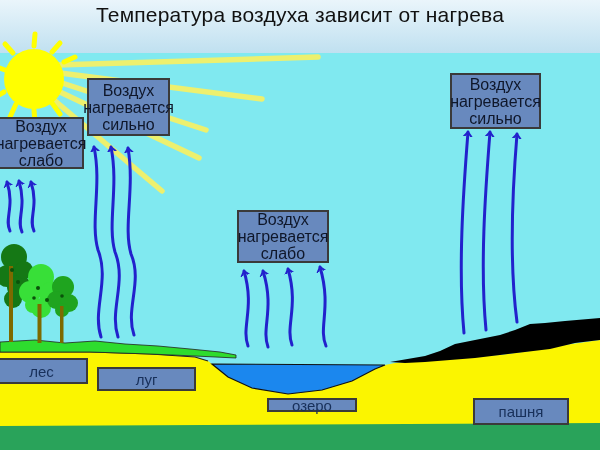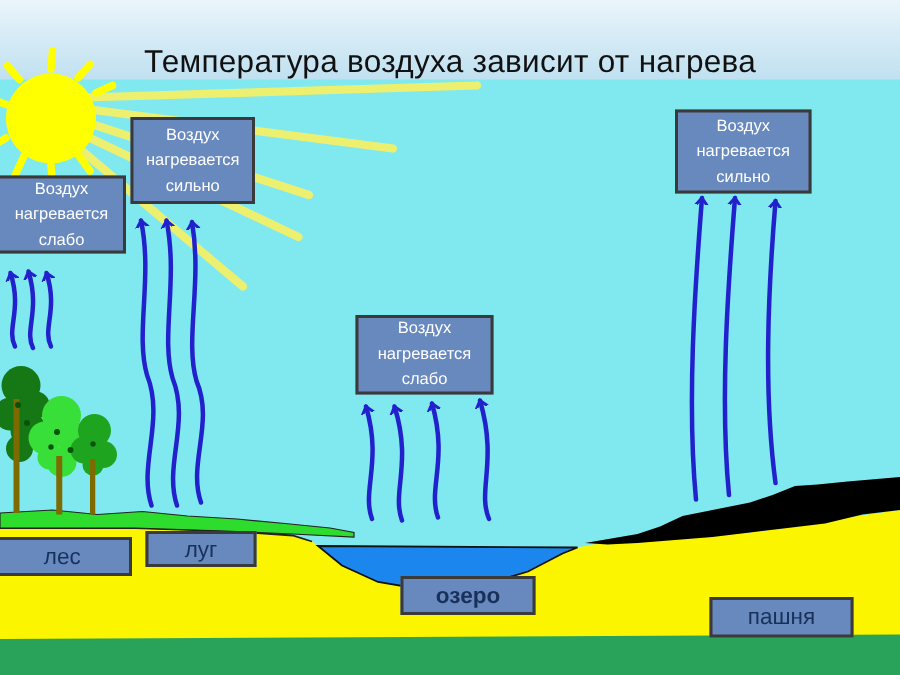--- a/index.html
+++ b/index.html
@@ -4,31 +4,31 @@
 <style>
   html,body{margin:0;padding:0;background:#888;}
   #slide{
     position:relative;width:600px;height:450px;overflow:hidden;
     font-family:"Liberation Sans","DejaVu Sans",sans-serif;
     background:#80E9F0;
   }
   #scene{position:absolute;left:0;top:0;width:600px;height:450px;display:block;}
   .title{
     position:absolute;left:0;top:0;width:600px;height:54px;
-    display:flex;flex-direction:column;align-items:center;justify-content:flex-end;
+    display:flex;flex-direction:column;align-items:center;justify-content:space-between;
     padding-top:2px;box-sizing:border-box;
     font-size:21px;line-height:25px;color:#111;letter-spacing:0.2px;
     z-index:3;pointer-events:none;
   }
   .callout{
     position:absolute;z-index:2;
     background:#6889BE;border:2px solid #3A3A3A;box-sizing:border-box;
-    color:#ffffff;
+    color:#0f172a;
     display:flex;flex-direction:column;align-items:center;justify-content:center;
-    font-size:11px;line-height:17px;text-align:center;
+    font-size:16px;line-height:17px;text-align:center;
   }
   .surface-label{
     position:absolute;z-index:2;
     background:#6889BE;border:2px solid #3A3A3A;box-sizing:border-box;
     color:#18305A;
     display:flex;align-items:center;justify-content:center;
     font-size:15px;
   }
 </style>
 </head>
@@ -167,23 +167,23 @@
 
   <div class="callout" style="left:450px;top:73px;width:91px;height:56px;">
     <span>Воздух</span>
     <span>нагревается</span>
     <span>сильно</span>
   </div>
 
   <div class="surface-label" style="left:-5px;top:358px;width:93px;height:26px;">
     <span>лес</span>
   </div>
-  <div class="surface-label" style="left:97px;top:354px;width:74px;height:24px;">
+  <div class="surface-label" style="left:97px;top:367px;width:99px;height:24px;">
     <span>луг</span>
   </div>
-  <div class="surface-label" style="left:267px;top:384px;width:90px;height:26px;font-weight:bold;">
+  <div class="surface-label" style="left:267px;top:398px;width:90px;height:14px;">
     <span>озеро</span>
   </div>
   <div class="surface-label" style="left:473px;top:370px;width:96px;height:27px;margin-top:28px;">
     <span>пашня</span>
   </div>
 
 </div>
 
 </body></html>

